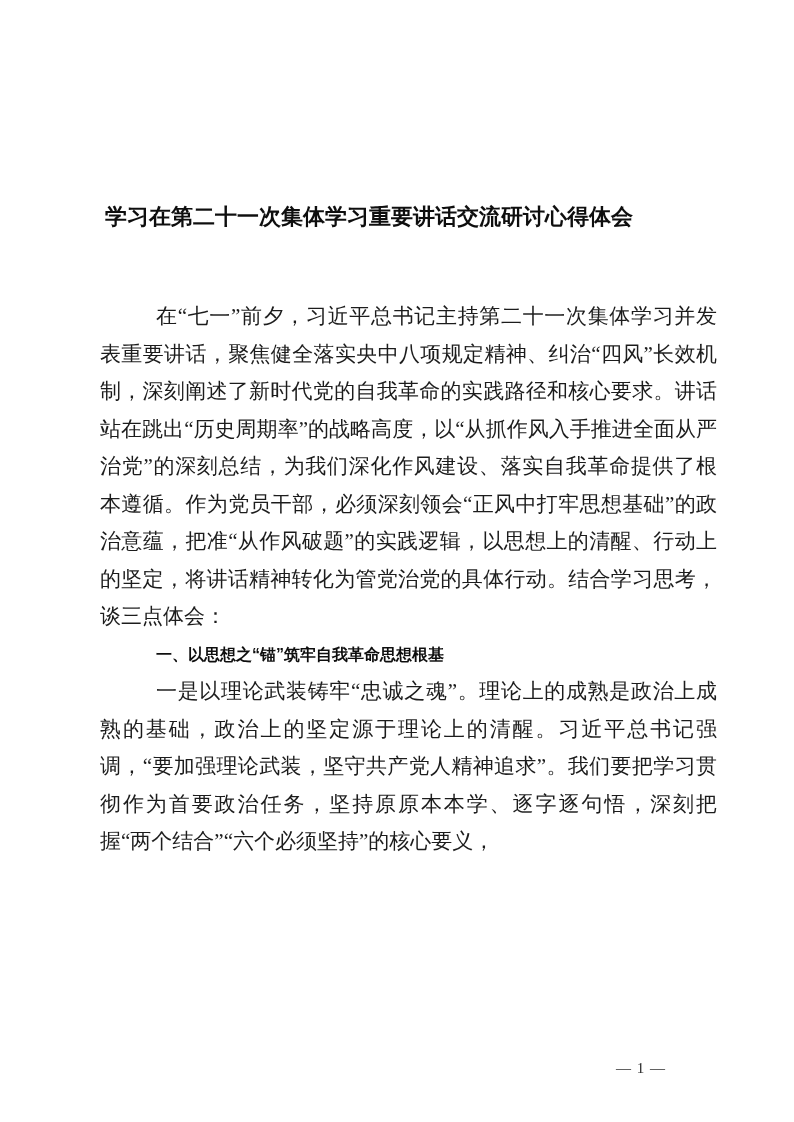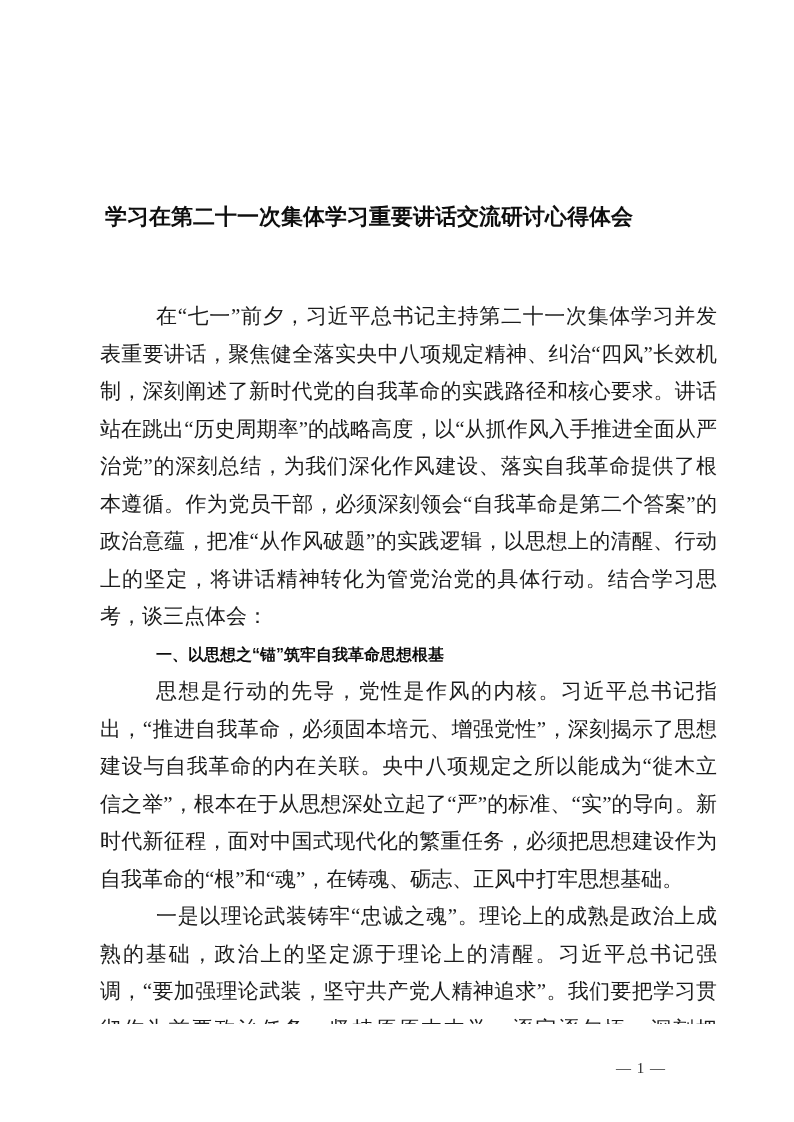--- a/index.html
+++ b/index.html
@@ -69,25 +69,24 @@
 </style>
 </head>
 <body>
 
 <div class="page">
 
   <h1 class="doc-title">学习在第二十一次集体学习重要讲话交流研讨心得体会</h1>
 
   <div class="content">
 
-    <p>在“七一”前夕，习近平总书记主持第二十一次集体学习并发表重要讲话，聚焦健全落实央中八项规定精神、纠治“四风”长效机制，深刻阐述了新时代党的自我革命的实践路径和核心要求。讲话站在跳出“历史周期率”的战略高度，以“从抓作风入手推进全面从严治党”的深刻总结，为我们深化作风建设、落实自我革命提供了根本遵循。作为党员干部，必须深刻领会“自我革命是第二个答案”的政治意蕴，把准“从作风破题”的实践逻辑，以思想上的清醒、行动上的坚定，将讲话精神转化为管党治党的具体行动。结合学习思考，谈三点体会：</p>
+    <p>在“七一”前夕，习近平总书记主持第二十一次集体学习并发表重要讲话，聚焦健全落实央中八项规定精神、纠治“四风”长效机制，深刻阐述了新时代党的自我革命的实践路径和核心要求。讲话站在跳出“历史周期率”的战略高度，以“从抓作风入手推进全面从严治党”的深刻总结，为我们深化作风建设、落实自我革命提供了根本遵循。作为党员干部，必须深刻领会“正风中打牢思想基础”的政治意蕴，把准“从作风破题”的实践逻辑，以思想上的清醒、行动上的坚定，将讲话精神转化为管党治党的具体行动。结合学习思考，谈三点体会：</p>
 
     <h2 class="section-heading">一、以思想之“锚”筑牢自我革命思想根基</h2>
 
-    <p>思想是行动的先导，党性是作风的内核。习近平总书记指出，“推进自我革命，必须固本培元、增强党性”，深刻揭示了思想建设与自我革命的内在关联。央中八项规定之所以能成为“徙木立信之举”，根本在于从思想深处立起了“严”的标准、“实”的导向。新时代新征程，面对中国式现代化的繁重任务，必须把思想建设作为自我革命的“根”和“魂”，在铸魂、砺志、正风中打牢思想基础。</p>
 
     <p>一是以理论武装铸牢“忠诚之魂”。理论上的成熟是政治上成熟的基础，政治上的坚定源于理论上的清醒。习近平总书记强调，“要加强理论武装，坚守共产党人精神追求”。我们要把学习贯彻作为首要政治任务，坚持原原本本学、逐字逐句悟，深刻把握“两个结合”“六个必须坚持”的核心要义，</p>
 
   </div>
 
   <div class="page-footer">— 1 —</div>
 
 </div>
 
 </body></html>

